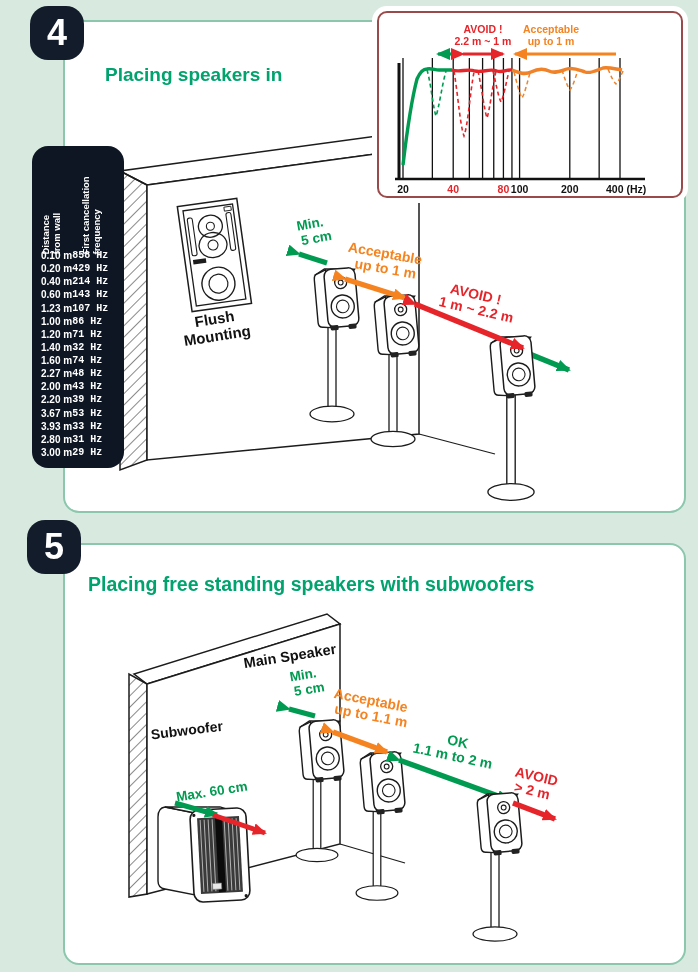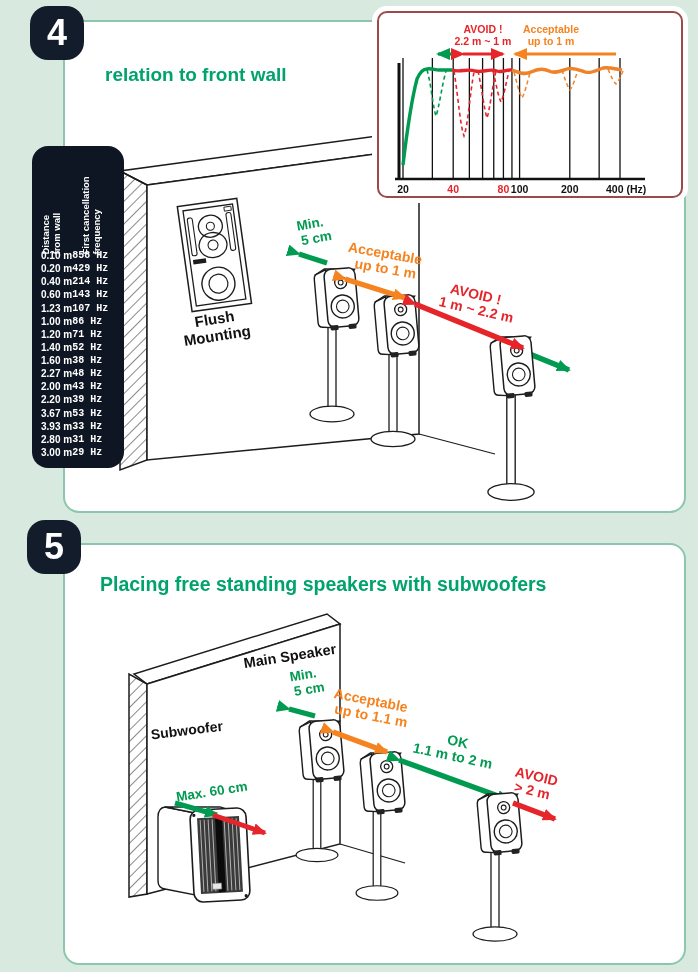--- a/index.html
+++ b/index.html
@@ -8,21 +8,21 @@
   .panel{position:absolute;left:63px;width:623px;background:#fff;border:2px solid #8cc7ad;
          border-radius:16px;box-sizing:border-box;}
   #panel4{top:20px;height:493px;}
   #panel5{top:543px;height:422px;}
   .badge{position:absolute;width:54px;height:54px;background:#131c2b;border-radius:18px;
          color:#fff;font-weight:bold;font-size:36px;display:flex;align-items:center;justify-content:center;z-index:9;}
   #badge4{left:30px;top:6px;}
   #badge5{left:27px;top:520px;}
   .ptitle{position:absolute;color:#00a26d;font-weight:bold;font-size:19px;line-height:26px;z-index:3;}
   #title4{left:105px;top:62px;}
-  #title5{left:100px;top:571px;font-size:19.5px;}
+  #title5{left:88px;top:571px;font-size:19.5px;}
   
   #ctable{position:absolute;left:32px;top:146px;width:92px;height:322px;background:#0e1623;
           border-radius:16px;z-index:8;color:#fff;}
   .vhead{position:absolute;width:96px;transform:rotate(-90deg);font-weight:bold;font-size:9.5px;
          line-height:10.5px;white-space:pre-line;}
   #vh1{left:-29px;top:50px;}
   #vh2{left:11px;top:50px;}
   #trows{position:absolute;left:9px;right:9px;top:104px;bottom:10px;display:flex;
          flex-direction:column;justify-content:space-between;}
   .trow{display:flex;justify-content:flex-start;font-weight:bold;font-size:10px;line-height:11px;}
@@ -130,21 +130,21 @@
 
     <line x1="350" y1="282" x2="458" y2="326" stroke="#e6252b" stroke-width="5.5" marker-start="url(#mRed)" marker-end="url(#mRed)"></line>
     <g transform="rotate(13 410 280)">
       <text x="409" y="277" text-anchor="middle" font-size="14" font-weight="bold" fill="#e6252b">AVOID !</text>
       <text x="413" y="292" text-anchor="middle" font-size="14" font-weight="bold" fill="#e6252b">1 m ~ 2.2 m</text>
     </g>
   </svg>
 </section>
 
 <div class="ptitle" id="title4">
-  <div>relation to front wall</div>
+  <div>Placing speakers in</div>
 </div>
 
 <div id="ctable">
   <div class="vhead" id="vh1">Distance
 from wall</div>
   <div class="vhead" id="vh2">First cancellation
 frequency</div>
   <div id="trows">
       <div class="trow">
         <span>0.10 m</span>
@@ -169,25 +169,25 @@
       <div class="trow">
         <span>1.00 m</span>
         <span class="tf">86 Hz</span>
       </div>
       <div class="trow">
         <span>1.20 m</span>
         <span class="tf">71 Hz</span>
       </div>
       <div class="trow">
         <span>1.40 m</span>
-        <span class="tf">52 Hz</span>
+        <span class="tf">32 Hz</span>
       </div>
       <div class="trow">
         <span>1.60 m</span>
-        <span class="tf">38 Hz</span>
+        <span class="tf">74 Hz</span>
       </div>
       <div class="trow">
         <span>2.27 m</span>
         <span class="tf">48 Hz</span>
       </div>
       <div class="trow">
         <span>2.00 m</span>
         <span class="tf">43 Hz</span>
       </div>
       <div class="trow">

